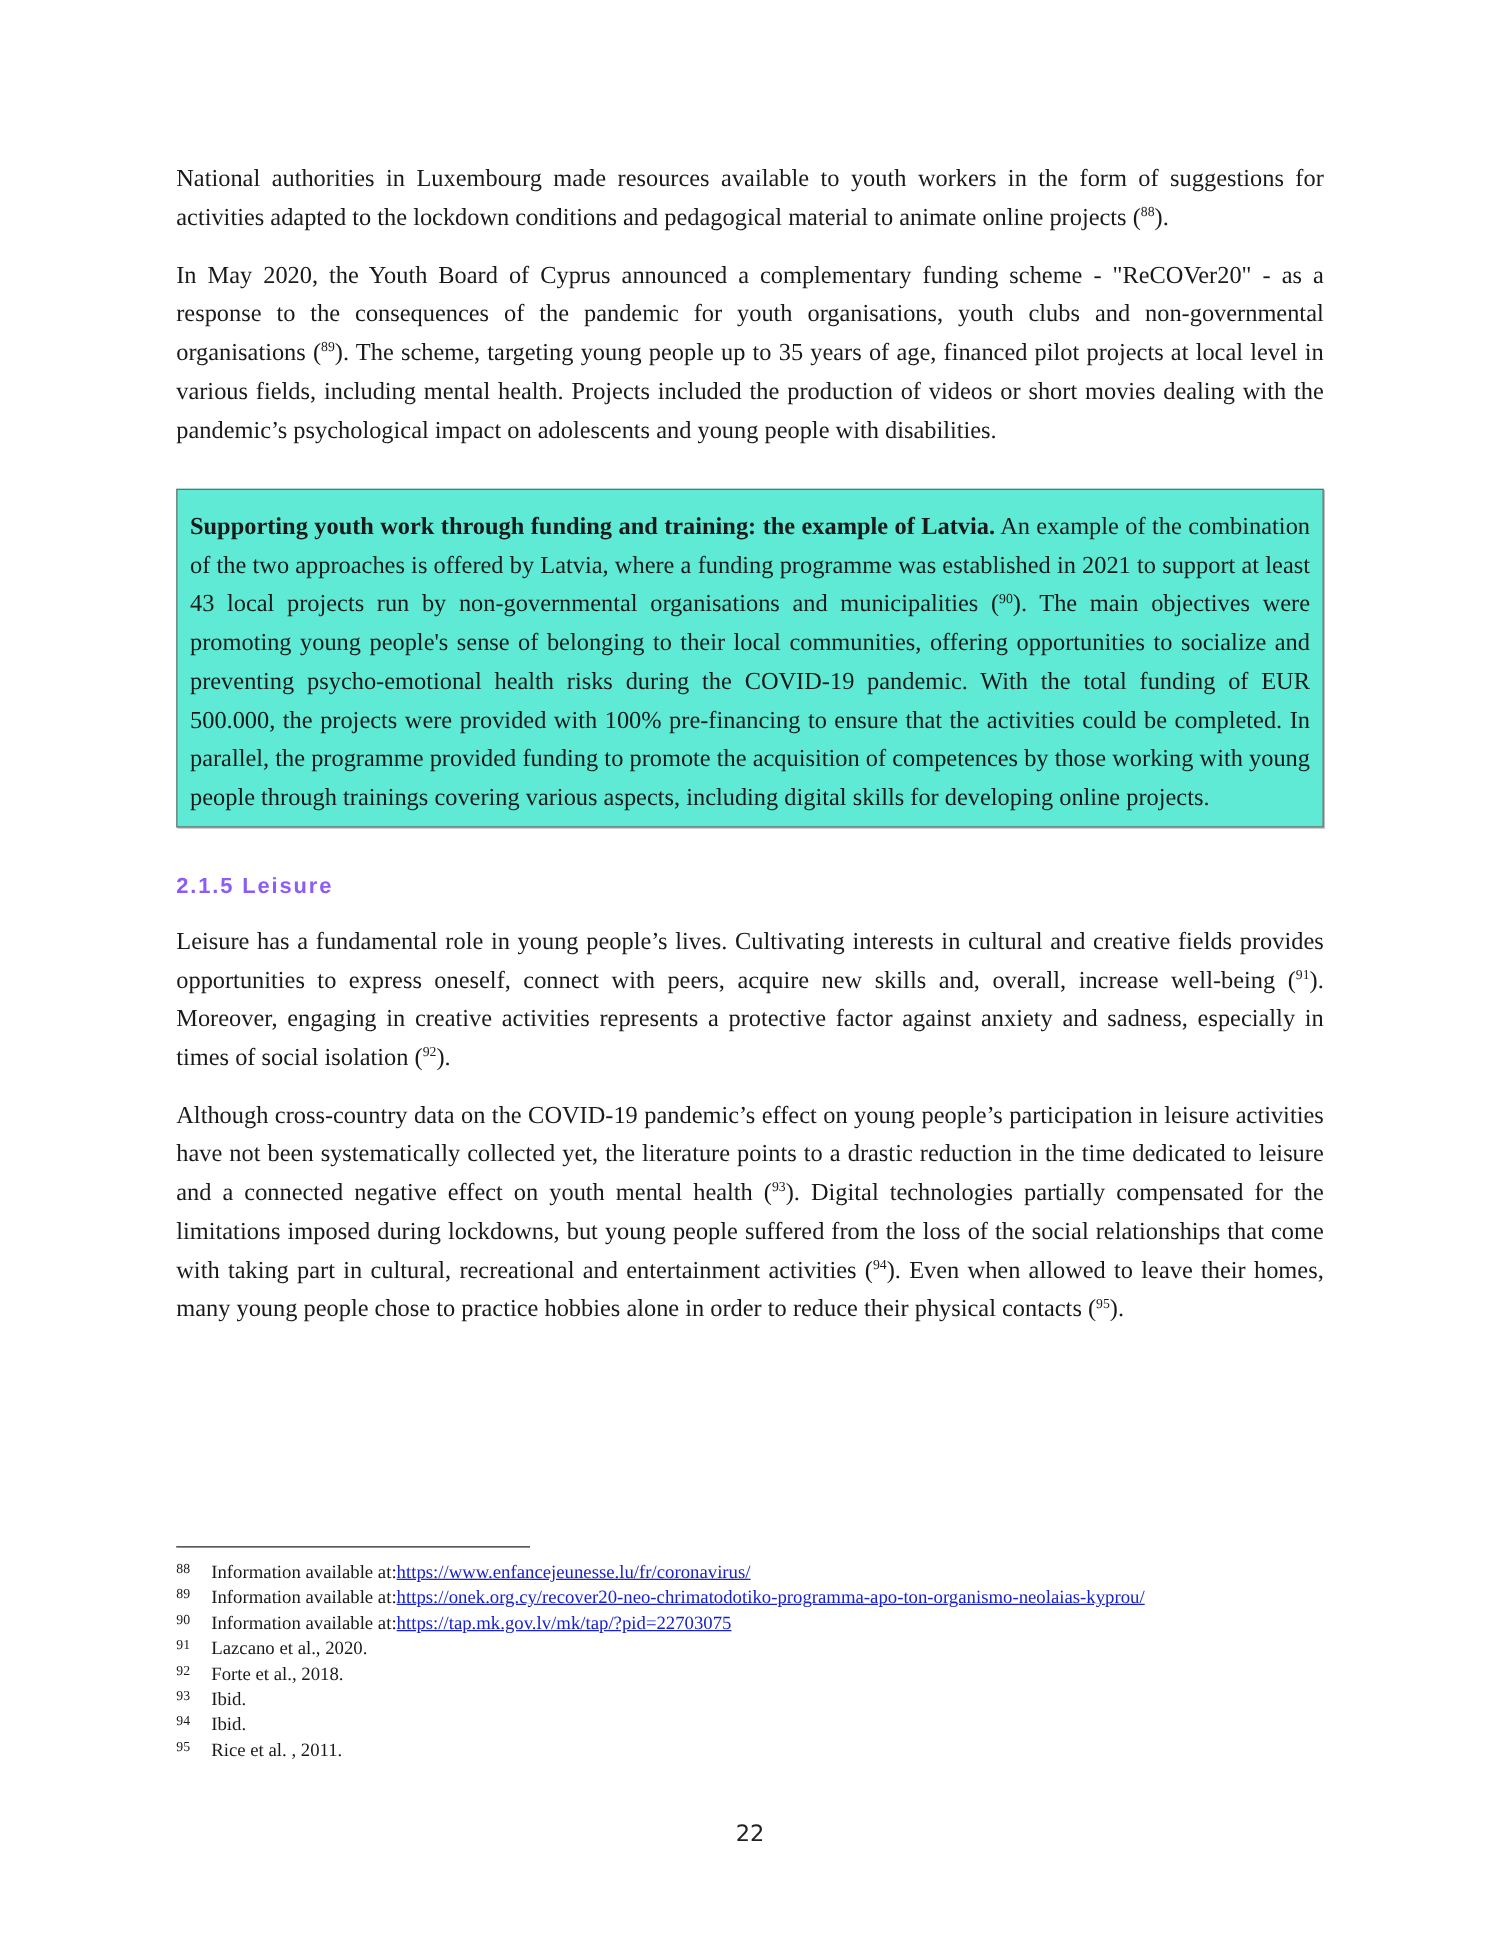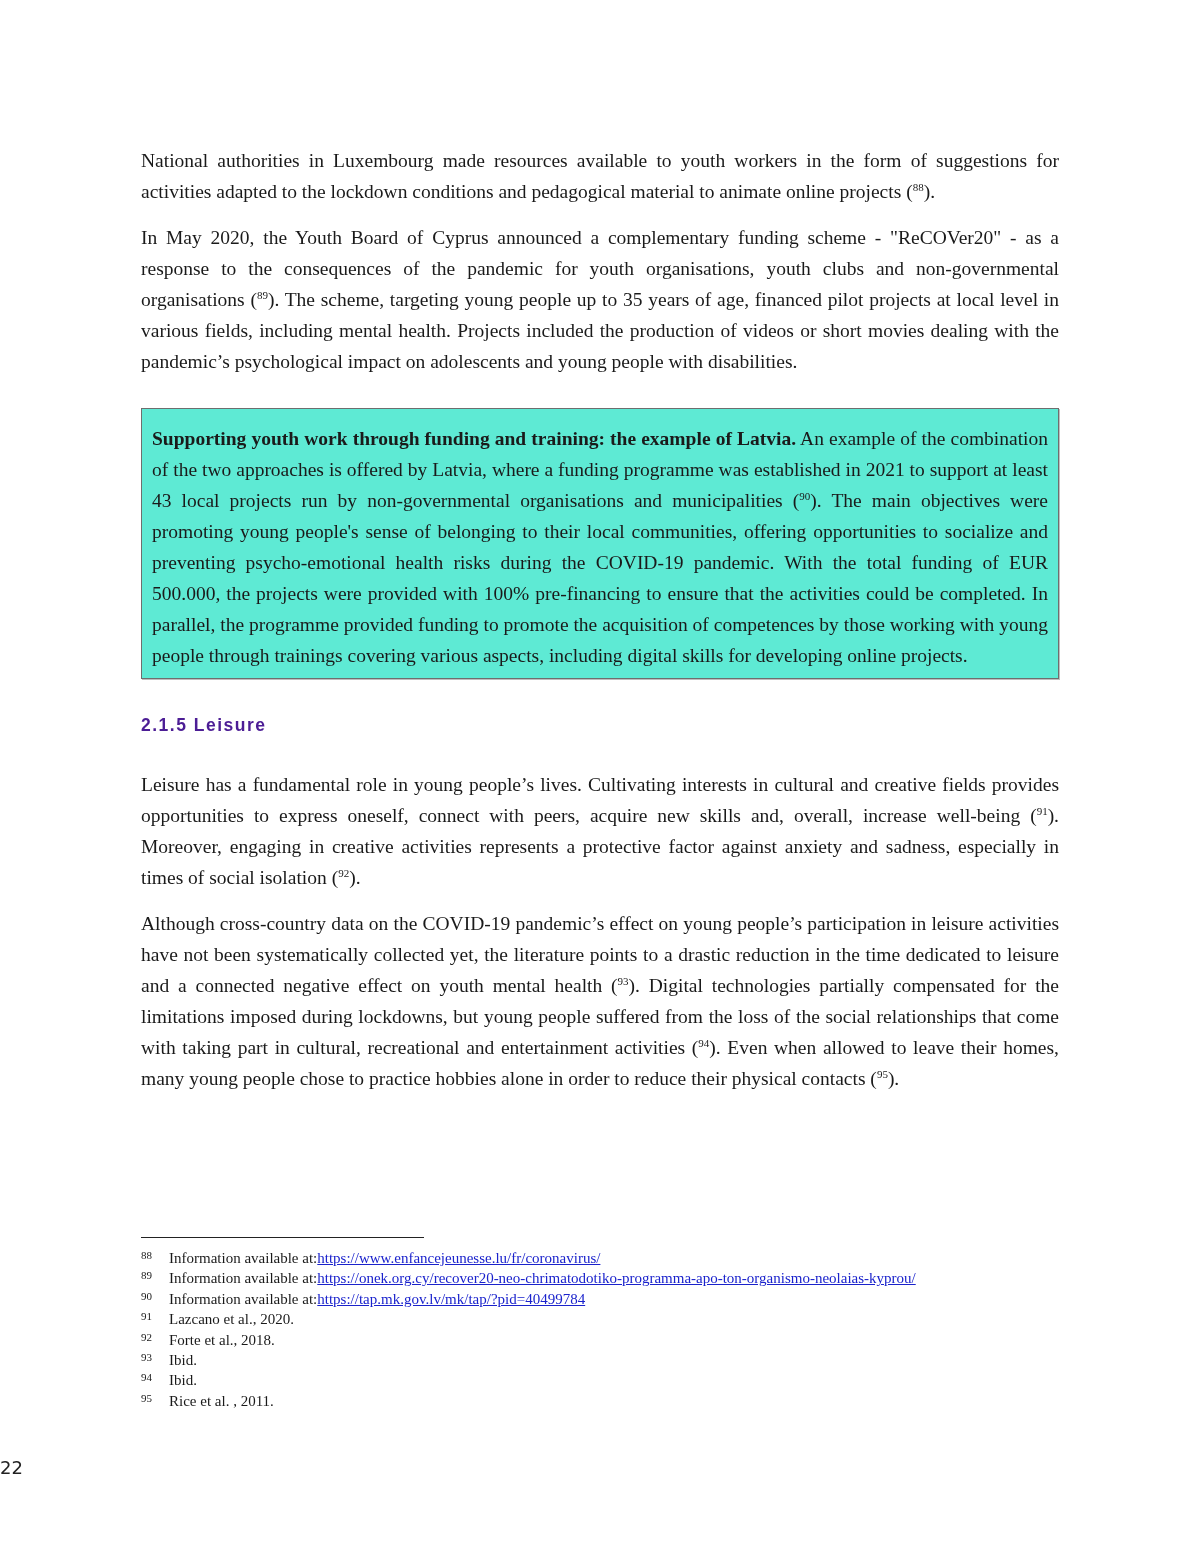--- a/index.html
+++ b/index.html
@@ -1,47 +1,47 @@
 <!DOCTYPE html>
 <html><head>
   <meta charset="utf-8">
   <style>
     html, body { margin: 0; padding: 0; background: #ffffff; }
     body { width: 1200px; height: 1552px; position: relative; overflow: hidden; }
     .page {
-      position: absolute; left: 141px; top: 145px; width: 918px;
+      position: absolute; left: 141px; top: 128px; width: 918px;
       font-family: "Liberation Serif", serif; color: #1a1a1a;
       font-size: 19.5px; line-height: 31px;
     }
     p { margin: 0; text-align: justify; }
     .p1 { margin-bottom: 15px; }
     .p2 { margin-bottom: 31px; }
     sup { font-size: 11px; line-height: 0; vertical-align: 7px; }
     .box {
       background: #5eead4; border: 1px solid #6e6e6e;
       padding: 14px 10px 7px 10px; margin-bottom: 34px;
       box-shadow: 1px 1px 0 #bdbdbd;
     }
     .box b { font-weight: bold; }
     .heading {
       font-family: "Liberation Sans", sans-serif; font-weight: bold;
-      color: #4c1d95; font-size: 17.5px; letter-spacing: 1.5px;
-      line-height: 24px; margin-bottom: 32px;
+      color: #8b5cf6; font-size: 17.5px; letter-spacing: 1.5px;
+      line-height: 24px; margin-bottom: 18px;
     }
     .p3 { margin-bottom: 15px; }
     .fn-rule { position: absolute; left: 141px; top: 1237px; width: 283px; height: 1px; background: #222; }
     .footnotes {
       position: absolute; left: 141px; top: 1248px; width: 930px;
       font-family: "Liberation Serif", serif; font-size: 15px; line-height: 20.4px; color: #1a1a1a;
     }
     .fn { display: flex; white-space: nowrap; }
     .fn-num { width: 28px; font-size: 11px; vertical-align: top; line-height: 14px; }
     .fn a { color: #1a22cc; text-decoration: underline; }
     .page-num {
-      position: absolute; left: 0; width: 1200px; top: 1457px; 
+      position: absolute; left: 0; width: 1200px; top: 1457px; text-align: center;
       font-family: "DejaVu Sans", sans-serif; font-size: 18px; color: #222;
     }
   </style>
 </head>
 <body>
 
 <div class="page">
   <p class="p1"><span>National authorities in Luxembourg made resources available to youth workers in the form of suggestions for activities adapted to the lockdown conditions and pedagogical material to animate online projects (</span><sup>88</sup><span>).</span></p>
 
   <p class="p2"><span>In May 2020, the Youth Board of Cyprus announced a complementary funding scheme - "ReCOVer20" - as a response to the consequences of the pandemic for youth organisations, youth clubs and non-governmental organisations (</span><sup>89</sup><span>). The scheme, targeting young people up to 35 years of age, financed pilot projects at local level in various fields, including mental health. Projects included the production of videos or short movies dealing with the pandemic’s psychological impact on adolescents and young people with disabilities.</span></p>
@@ -66,21 +66,21 @@
       <a>https://www.enfancejeunesse.lu/fr/coronavirus/</a>
     </div>
   <div class="fn">
       <span class="fn-num">89</span>
       <span>Information available at: </span>
       <a>https://onek.org.cy/recover20-neo-chrimatodotiko-programma-apo-ton-organismo-neolaias-kyprou/</a>
     </div>
   <div class="fn">
       <span class="fn-num">90</span>
       <span>Information available at: </span>
-      <a>https://tap.mk.gov.lv/mk/tap/?pid=40499784</a>
+      <a>https://tap.mk.gov.lv/mk/tap/?pid=22703075</a>
     </div>
   <div class="fn">
       <span class="fn-num">91</span>
       <span>Lazcano et al., 2020.</span>
     </div>
   <div class="fn">
       <span class="fn-num">92</span>
       <span>Forte et al., 2018.</span>
     </div>
   <div class="fn">

